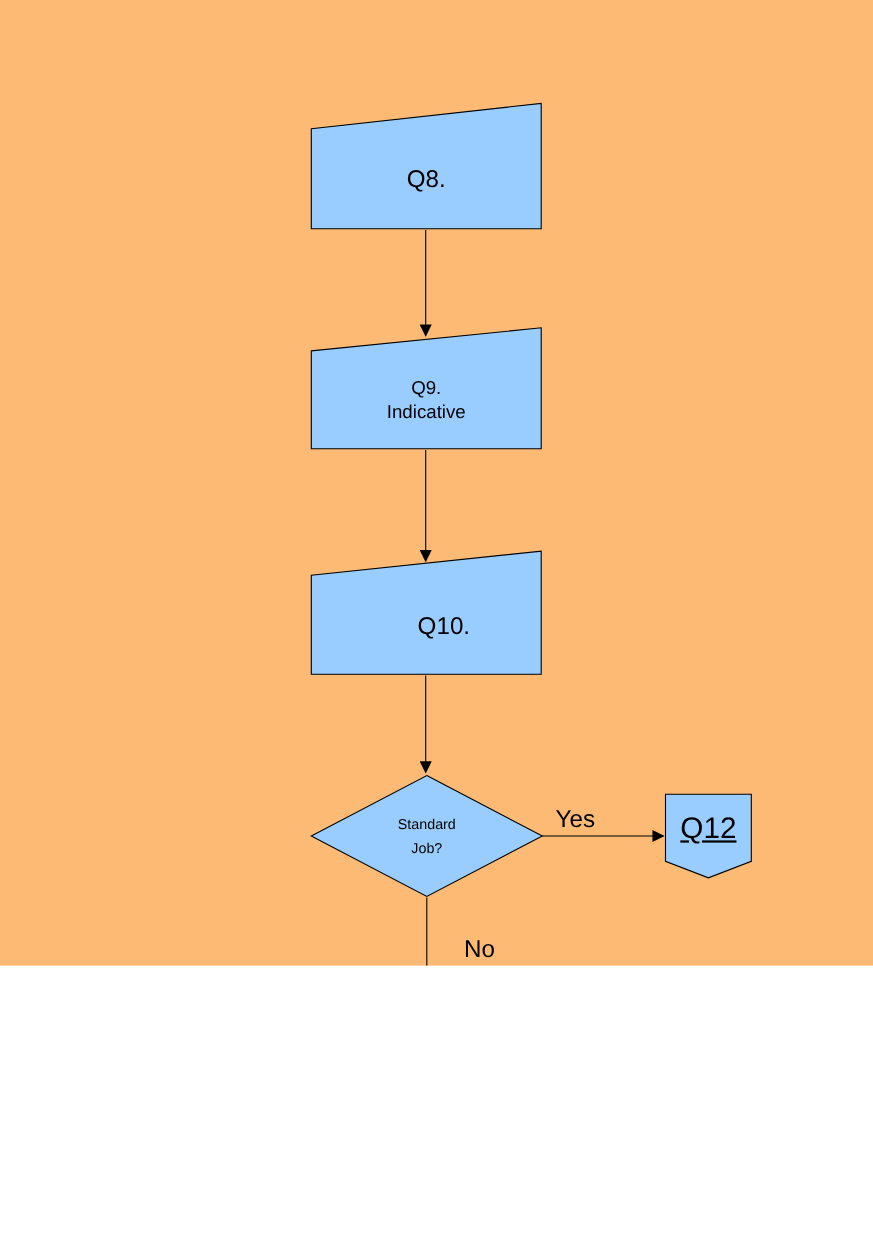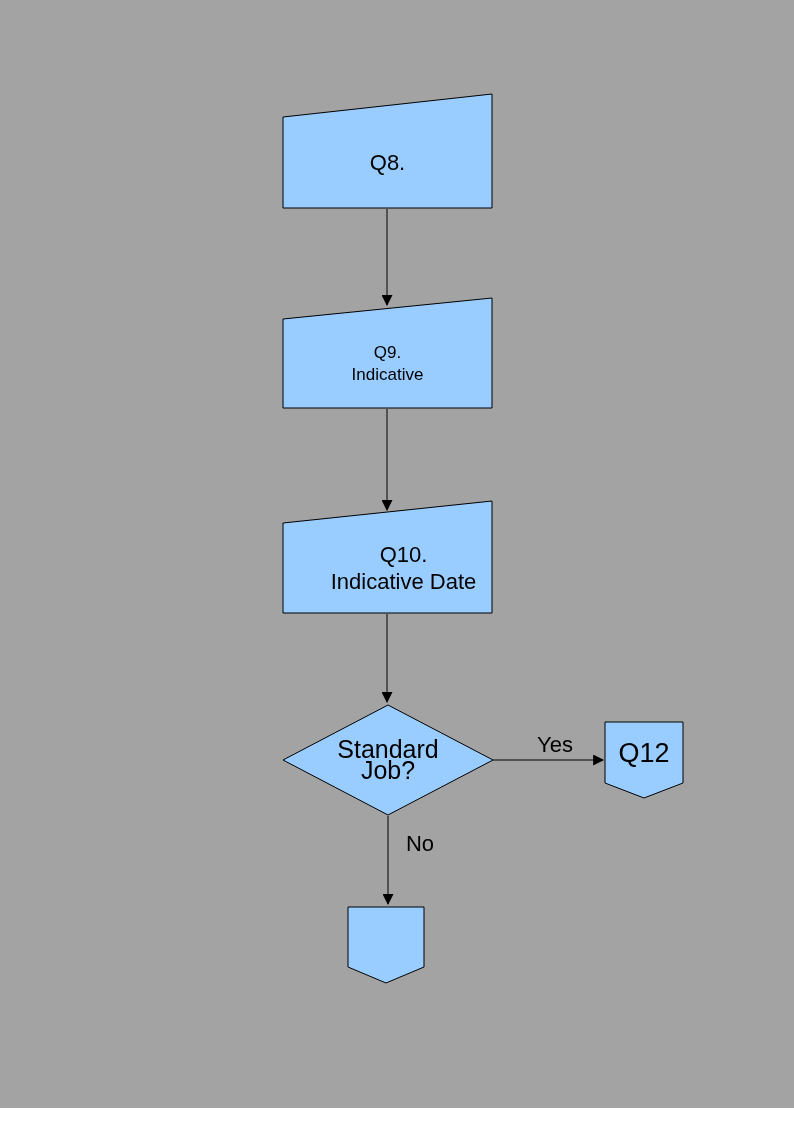--- a/index.html
+++ b/index.html
@@ -3,22 +3,22 @@
 <meta charset="utf-8">
 <style>
   html, body {
     margin: 0;
     padding: 0;
     background: #ffffff;
   }
   .page {
     position: relative;
     width: 794px;
-    height: 1108px;
-    background: #a3a3a3;
+    height: 878px;
+    background: #fdba74;
     font-family: "Liberation Sans", sans-serif;
     color: #000000;
     overflow: hidden;
   }
   svg.diagram {
     position: absolute;
     left: 0;
     top: 0;
     width: 794px;
     height: 1123px;
@@ -37,21 +37,21 @@
     display: flex;
     flex-direction: column;
     align-items: center;
     justify-content: center;
     text-align: center;
     color: #000000;
     white-space: nowrap;
   }
   .fs22 { font-size: 22px; line-height: 27px; }
   .fs17 { font-size: 17px; line-height: 22px; }
-  .fs20 { font-size: 25px; line-height: 21px; }
+  .fs20 { font-size: 13px; line-height: 21px; }
   .fs27 { font-size: 27px; line-height: 30px; }
   .edge-label {
     position: absolute;
     font-size: 22px;
     line-height: 25px;
     color: #000000;
     white-space: nowrap;
   }
 </style>
 </head>
@@ -84,30 +84,29 @@
     <span>Q8.</span>
   </div>
 
   <div class="label fs17" style="left:283px; top:319px; width:209px; height:89px;">
     <span>Q9.</span>
     <span>Indicative</span>
   </div>
 
   <div class="label fs22" style="left:283px; top:523px; width:209px; height:90px;margin-left:16px;">
     <span>Q10.</span>
-    <span>Indicative Date</span>
   </div>
 
   <div class="label fs20" style="left:283px; top:705px; width:210px; height:110px;">
     <span>Standard</span>
     <span>Job?</span>
   </div>
 
-  <div class="label fs27" style="left:605px; top:722px; width:78px; height:61px;">
+  <div class="label fs27" style="left:605px; top:722px; width:78px; height:61px;text-decoration:underline;">
     <span>Q12</span>
   </div>
 
 
-  <div class="edge-label" style="left:505px; top:732px; width:100px; text-align:center;">Yes</div>
+  <div class="edge-label" style="left:505px; top:732px; width:100px; ">Yes</div>
 
-  <div class="edge-label" style="left:390px; top:831px; width:60px; text-align:center;">No</div>
+  <div class="edge-label" style="left:390px; top:850px; width:60px; text-align:right;">No</div>
 
 </div>
 
 </body></html>

